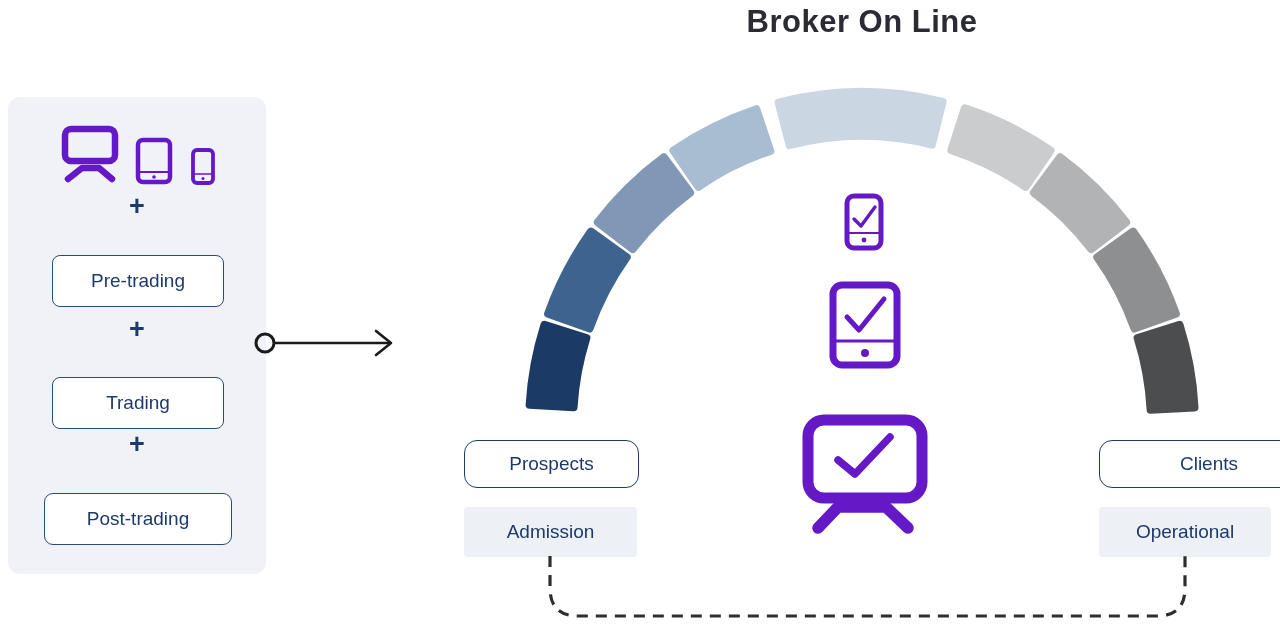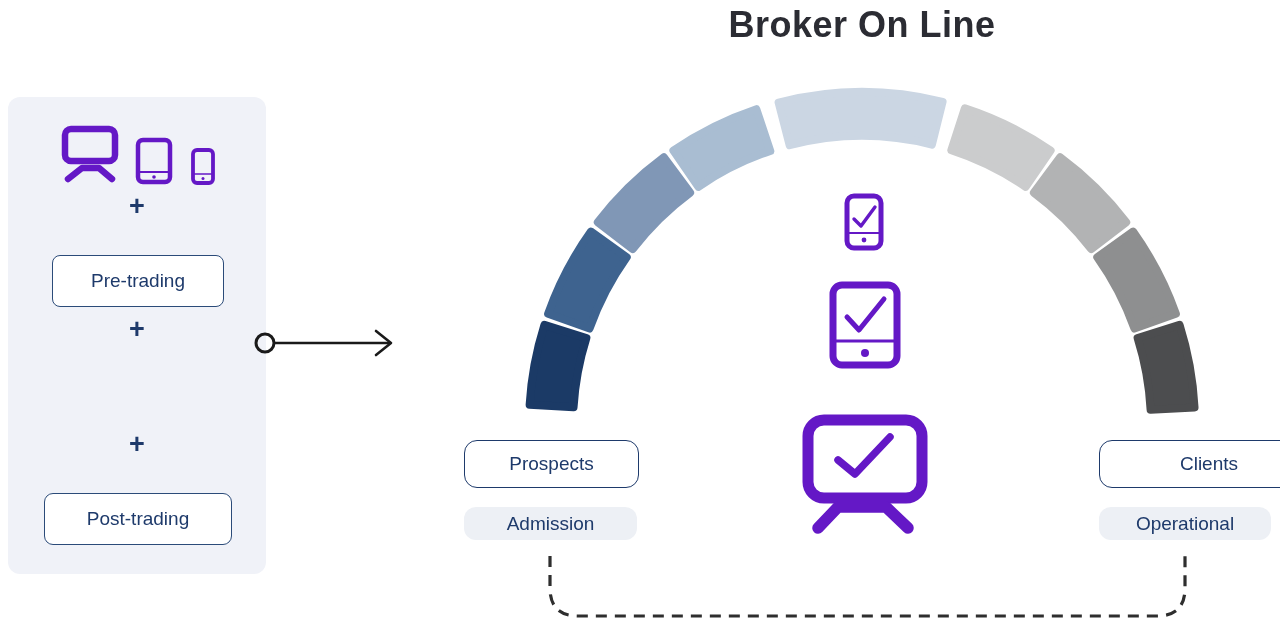--- a/index.html
+++ b/index.html
@@ -3,21 +3,21 @@
 <meta charset="utf-8">
 <style>
   html,body{margin:0;padding:0;background:#ffffff;}
   body{
     position:relative;width:1280px;height:637px;overflow:hidden;
     font-family:"Liberation Sans","DejaVu Sans",sans-serif;
   }
   .abs{position:absolute;}
   #page-title{
     left:512px;top:4px;width:700px;text-align:center;
-    font-size:36px;font-weight:700;color:#2b2c33;letter-spacing:.5px;
+    font-size:31px;font-weight:700;color:#2b2c33;letter-spacing:.5px;
   }
   #sidebar{
     left:8px;top:97px;width:258px;height:477px;
     background:#f0f2f8;border-radius:12px;
   }
   .plus{
     left:0;width:258px;text-align:center;
     font-size:27px;font-weight:700;color:#1e3a6b;line-height:28px;
   }
   .stage-box{
@@ -26,21 +26,21 @@
     display:flex;align-items:center;justify-content:center;
     font-size:19px;color:#1e3a6b;
   }
   .label-box{
     width:173px;height:46px;background:#ffffff;
     border:1.5px solid #1e3a6b;border-radius:13px;
     display:flex;align-items:center;justify-content:center;
     font-size:19px;color:#1e3a6b;
   }
   .tag-box{
-    width:173px;height:33px;background:#edf0f5;border-radius:12px;
+    width:173px;height:50px;background:#edf0f5;border-radius:4px;
     display:flex;align-items:center;justify-content:center;
     font-size:19px;color:#1e3a6b;
   }
   svg{display:block;}
 </style>
 </head>
 <body>
 
 <div id="page-title" class="abs">Broker On Line</div>
 
@@ -64,20 +64,23 @@
   </svg>
 
   <div class="plus abs" style="top:95px;">+</div>
 
   <div class="stage-box abs" style="top:158px;">
     <span>Pre-trading</span>
   </div>
 
   <div class="plus abs" style="top:218px;">+</div>
 
+  <div class="stage-box abs" style="top:280px;">
+    <span>Trading</span>
+  </div>
 
   <div class="plus abs" style="top:333px;">+</div>
 
   <div class="stage-box abs" style="top:396px;left:36px;width:186px;border-radius:9px;">
     <span>Post-trading</span>
   </div>
 </div>
 
 <svg class="abs" style="left:250px;top:325px;" width="150" height="38" viewBox="0 0 150 38">
   <g stroke="#1a1a1a" fill="none">

